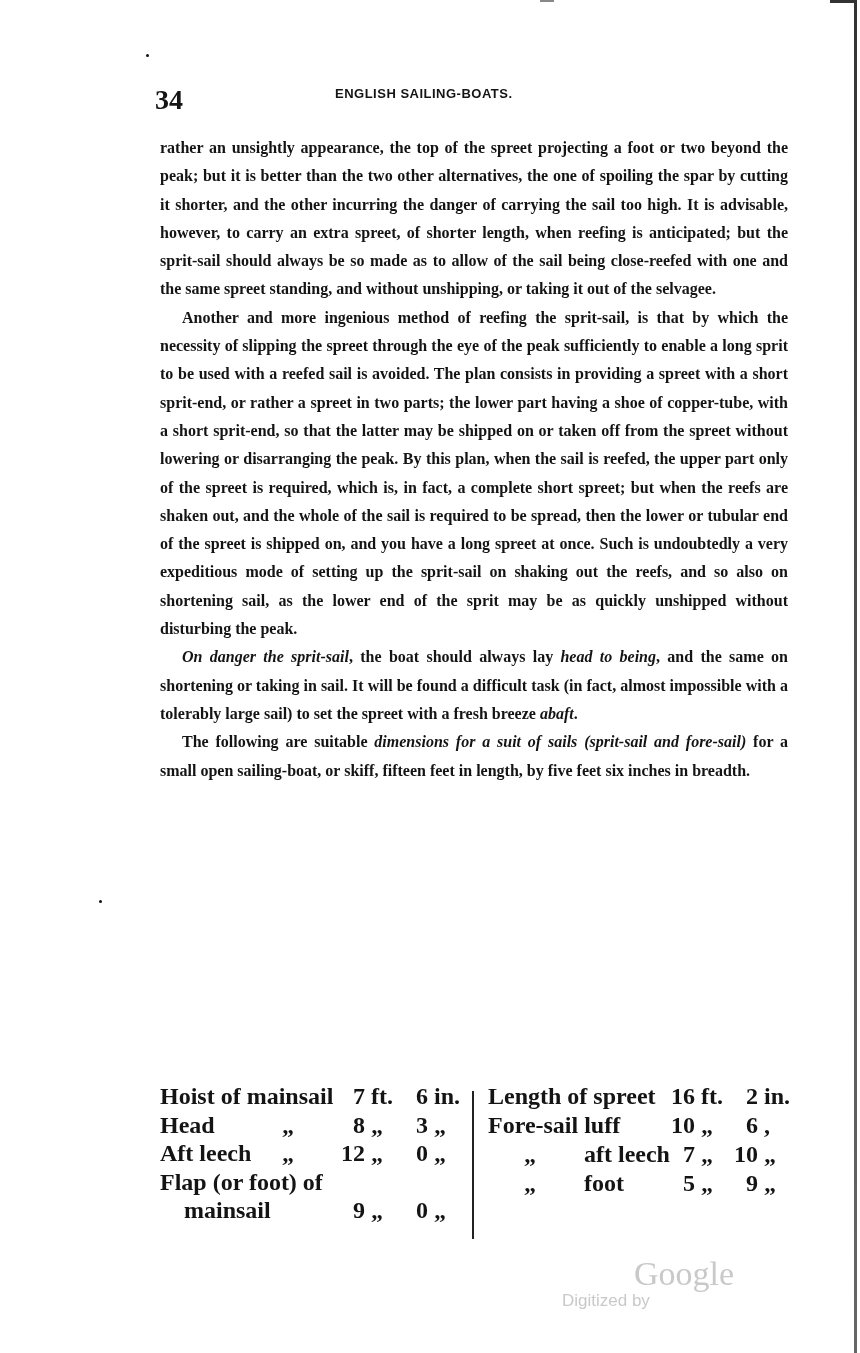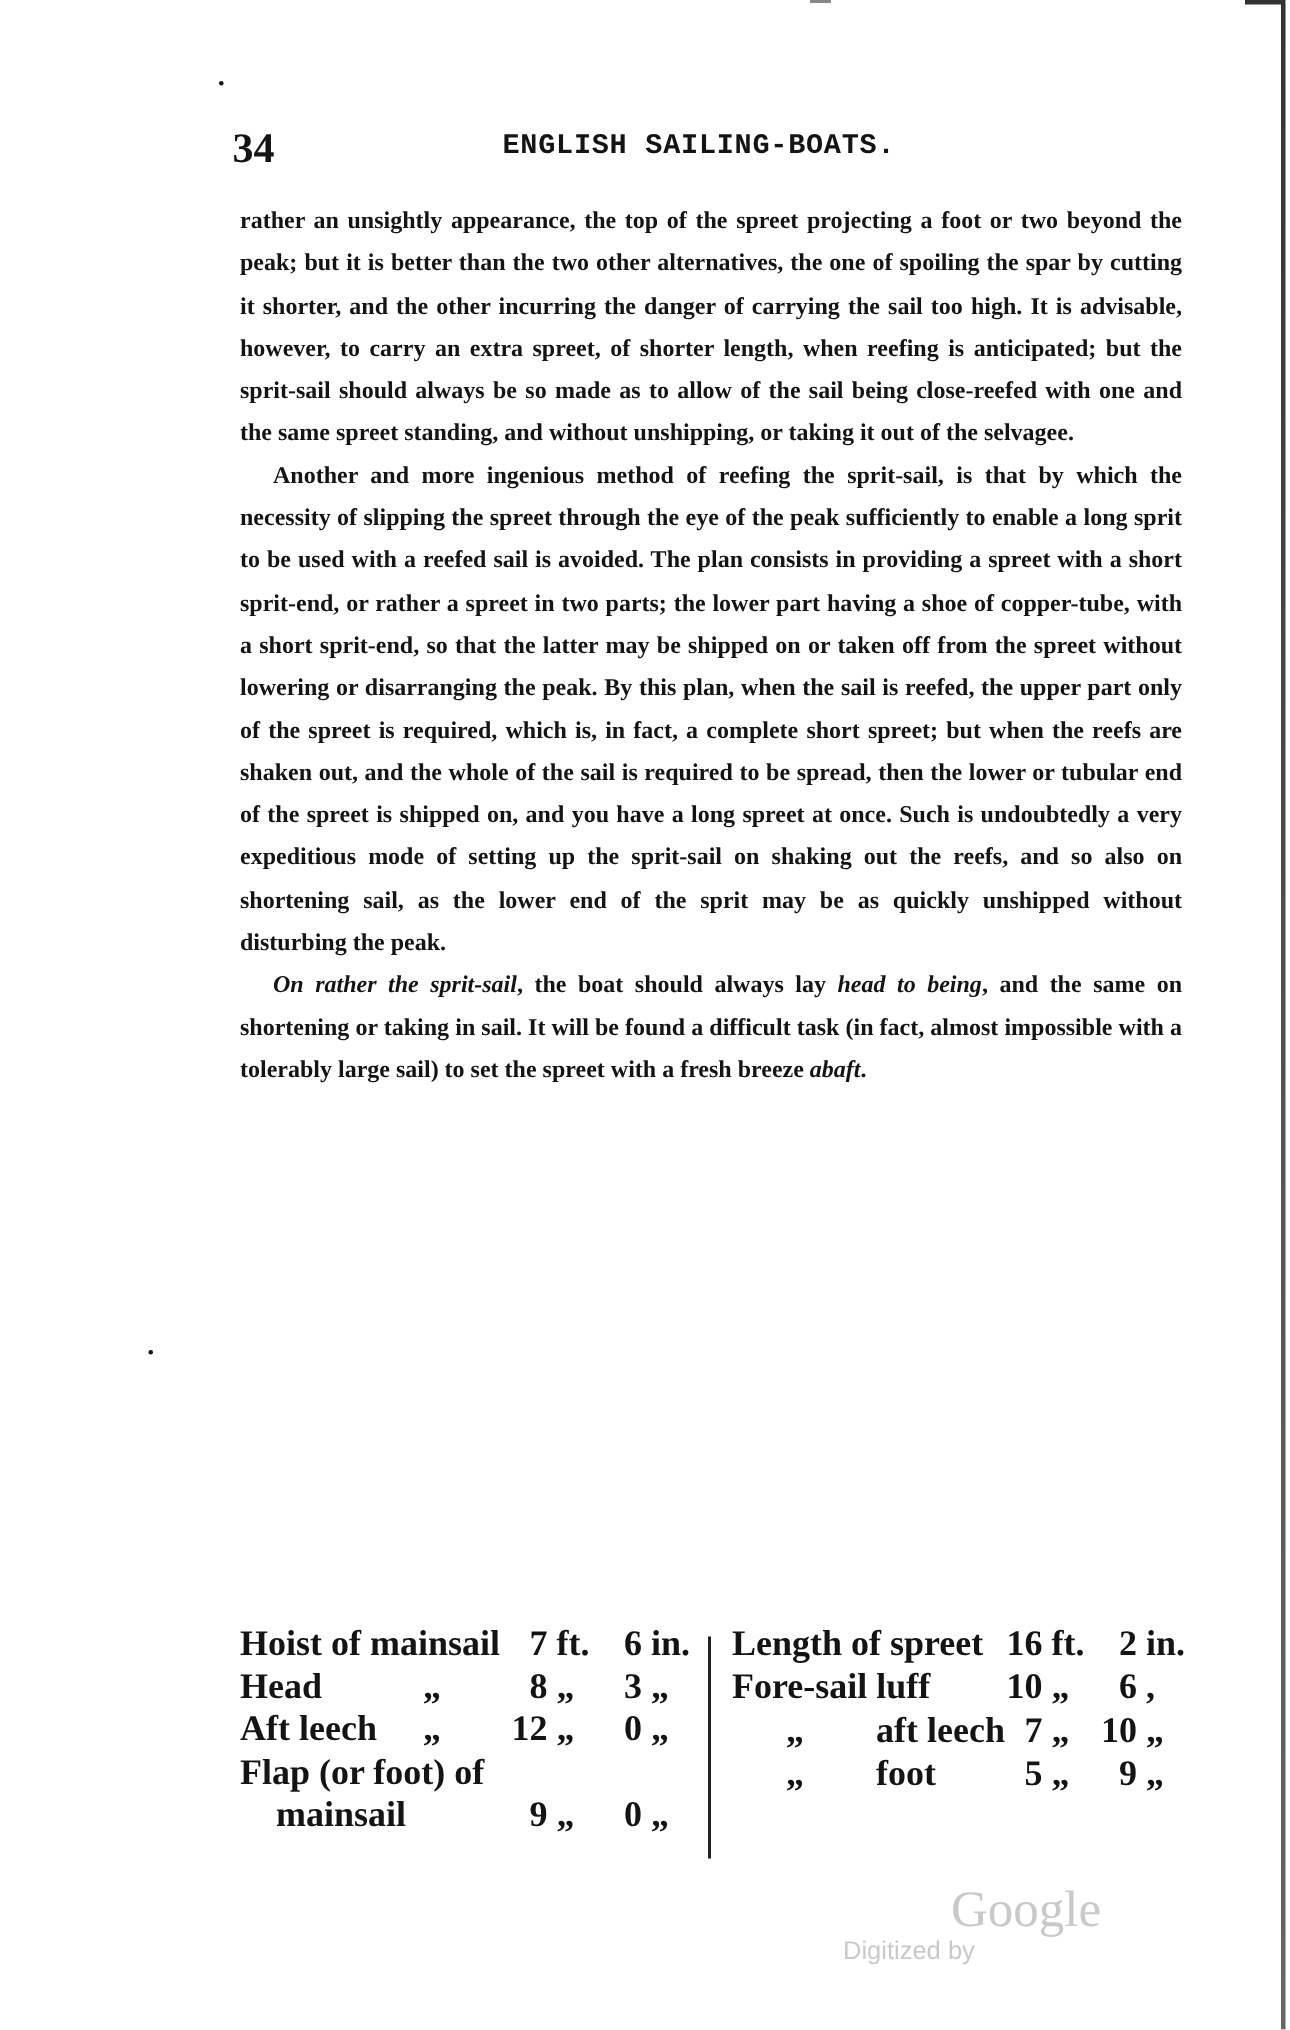--- a/index.html
+++ b/index.html
@@ -14,21 +14,21 @@
   }
   .top-mark { position: absolute; left: 540px; top: 0; width: 14px; height: 2px; background: #888; }
   .top-mark-r { position: absolute; left: 830px; top: 0; width: 24px; height: 3px; background: #333; }
   .speck { position: absolute; width: 3px; height: 3px; background: #111; border-radius: 50%; }
 
   .running-head {
     position: absolute; left: 155px; top: 84px; width: 640px; height: 30px;
     font-size: 20px; font-weight: bold;
   }
   .page-number { position: absolute; left: 0; top: 0; font-family: Liberation Serif, serif; font-size: 28px; }
-  .running-title { position: absolute; left: 180px; top: 2px; letter-spacing: 0.5px; font-family: Liberation Mono, monospace; font-size: 19px; }
+  .running-title { position: absolute; left: 180px; top: 2px; letter-spacing: 0.5px; font-family: Liberation Sans, sans-serif; font-size: 13px; }
 
   .body-text {
     position: absolute; left: 160px; top: 134px; width: 628px;
     font-family: "Liberation Serif", serif; font-weight: bold;
     font-size: 16px; line-height: 28.3px; text-align: justify;
   }
   .body-text p { margin: 0; text-indent: 0; }
   .body-text p.indent { text-indent: 22px; }
   .body-text em { font-weight: bold; }
 
@@ -59,21 +59,22 @@
 <div class="speck" style="left:99px;top:900px;"></div>
 
 <div class="running-head">
   <span class="page-number">34</span>
   <span class="running-title">ENGLISH SAILING-BOATS.</span>
 </div>
 
 <div class="body-text" id="body-text">
     <p><span>rather an unsightly appearance, the top of the spreet projecting a foot or two beyond the peak; but it is better than the two other alternatives, the one of spoiling the spar by cutting it shorter, and the other incurring the danger of carrying the sail too high.  It is advisable, however, to carry an extra spreet, of shorter length, when reefing is anticipated; but the sprit-sail should always be so made as to allow of the sail being close-reefed with one and the same spreet standing, and without unshipping, or taking it out of the selvagee.</span></p>
     <p class="indent"><span>Another and more ingenious method of reefing the sprit-sail, is that by which the necessity of slipping the spreet through the eye of the peak sufficiently to enable a long sprit to be used with a reefed sail is avoided.  The plan consists in providing a spreet with a short sprit-end, or rather a spreet in two parts; the lower part having a shoe of copper-tube, with a short sprit-end, so that the latter may be shipped on or taken off from the spreet without lowering or disarranging the peak. By this plan, when the sail is reefed, the upper part only of the spreet is required, which is, in fact, a complete short spreet; but when the reefs are shaken out, and the whole of the sail is required to be spread, then the lower or tubular end of the spreet is shipped on, and you have a long spreet at once.  Such is undoubtedly a very expeditious mode of setting up the sprit-sail on shaking out the reefs, and so also on shortening sail, as the lower end of the sprit may be as quickly unshipped without disturbing the peak.</span></p>
-    <p class="indent"><em>On rather the sprit-sail</em><span>, the boat should always lay </span><em>head to being</em><span>, and the same on shortening or taking in sail.  It will be found a difficult task (in fact, almost impossible with a tolerably large sail) to set the spreet with a fresh breeze </span><em>abaft</em><span>.</span></p>
+    <p class="indent"><em>On danger the sprit-sail</em><span>, the boat should always lay </span><em>head to being</em><span>, and the same on shortening or taking in sail.  It will be found a difficult task (in fact, almost impossible with a tolerably large sail) to set the spreet with a fresh breeze </span><em>abaft</em><span>.</span></p>
+    <p class="indent"><span>The following are suitable </span><em>dimensions for a suit of sails (sprit-sail and fore-sail)</em><span> for a small open sailing-boat, or skiff, fifteen feet in length, by five feet six inches in breadth.</span></p>
   </div>
 
 <div class="table" id="dim-table">
   <div class="divider"></div>
 <div class="trow" style="top: 0px; left: 0px;">
       <span class="cell" style="left: 0px;">Hoist of mainsail</span>
       <span class="cell" style="left: 122px;"></span>
       <span class="cell" style="left: 193px;">7 ft.</span>
       <span class="cell" style="left: 256px;">6 in.</span>
     </div>

